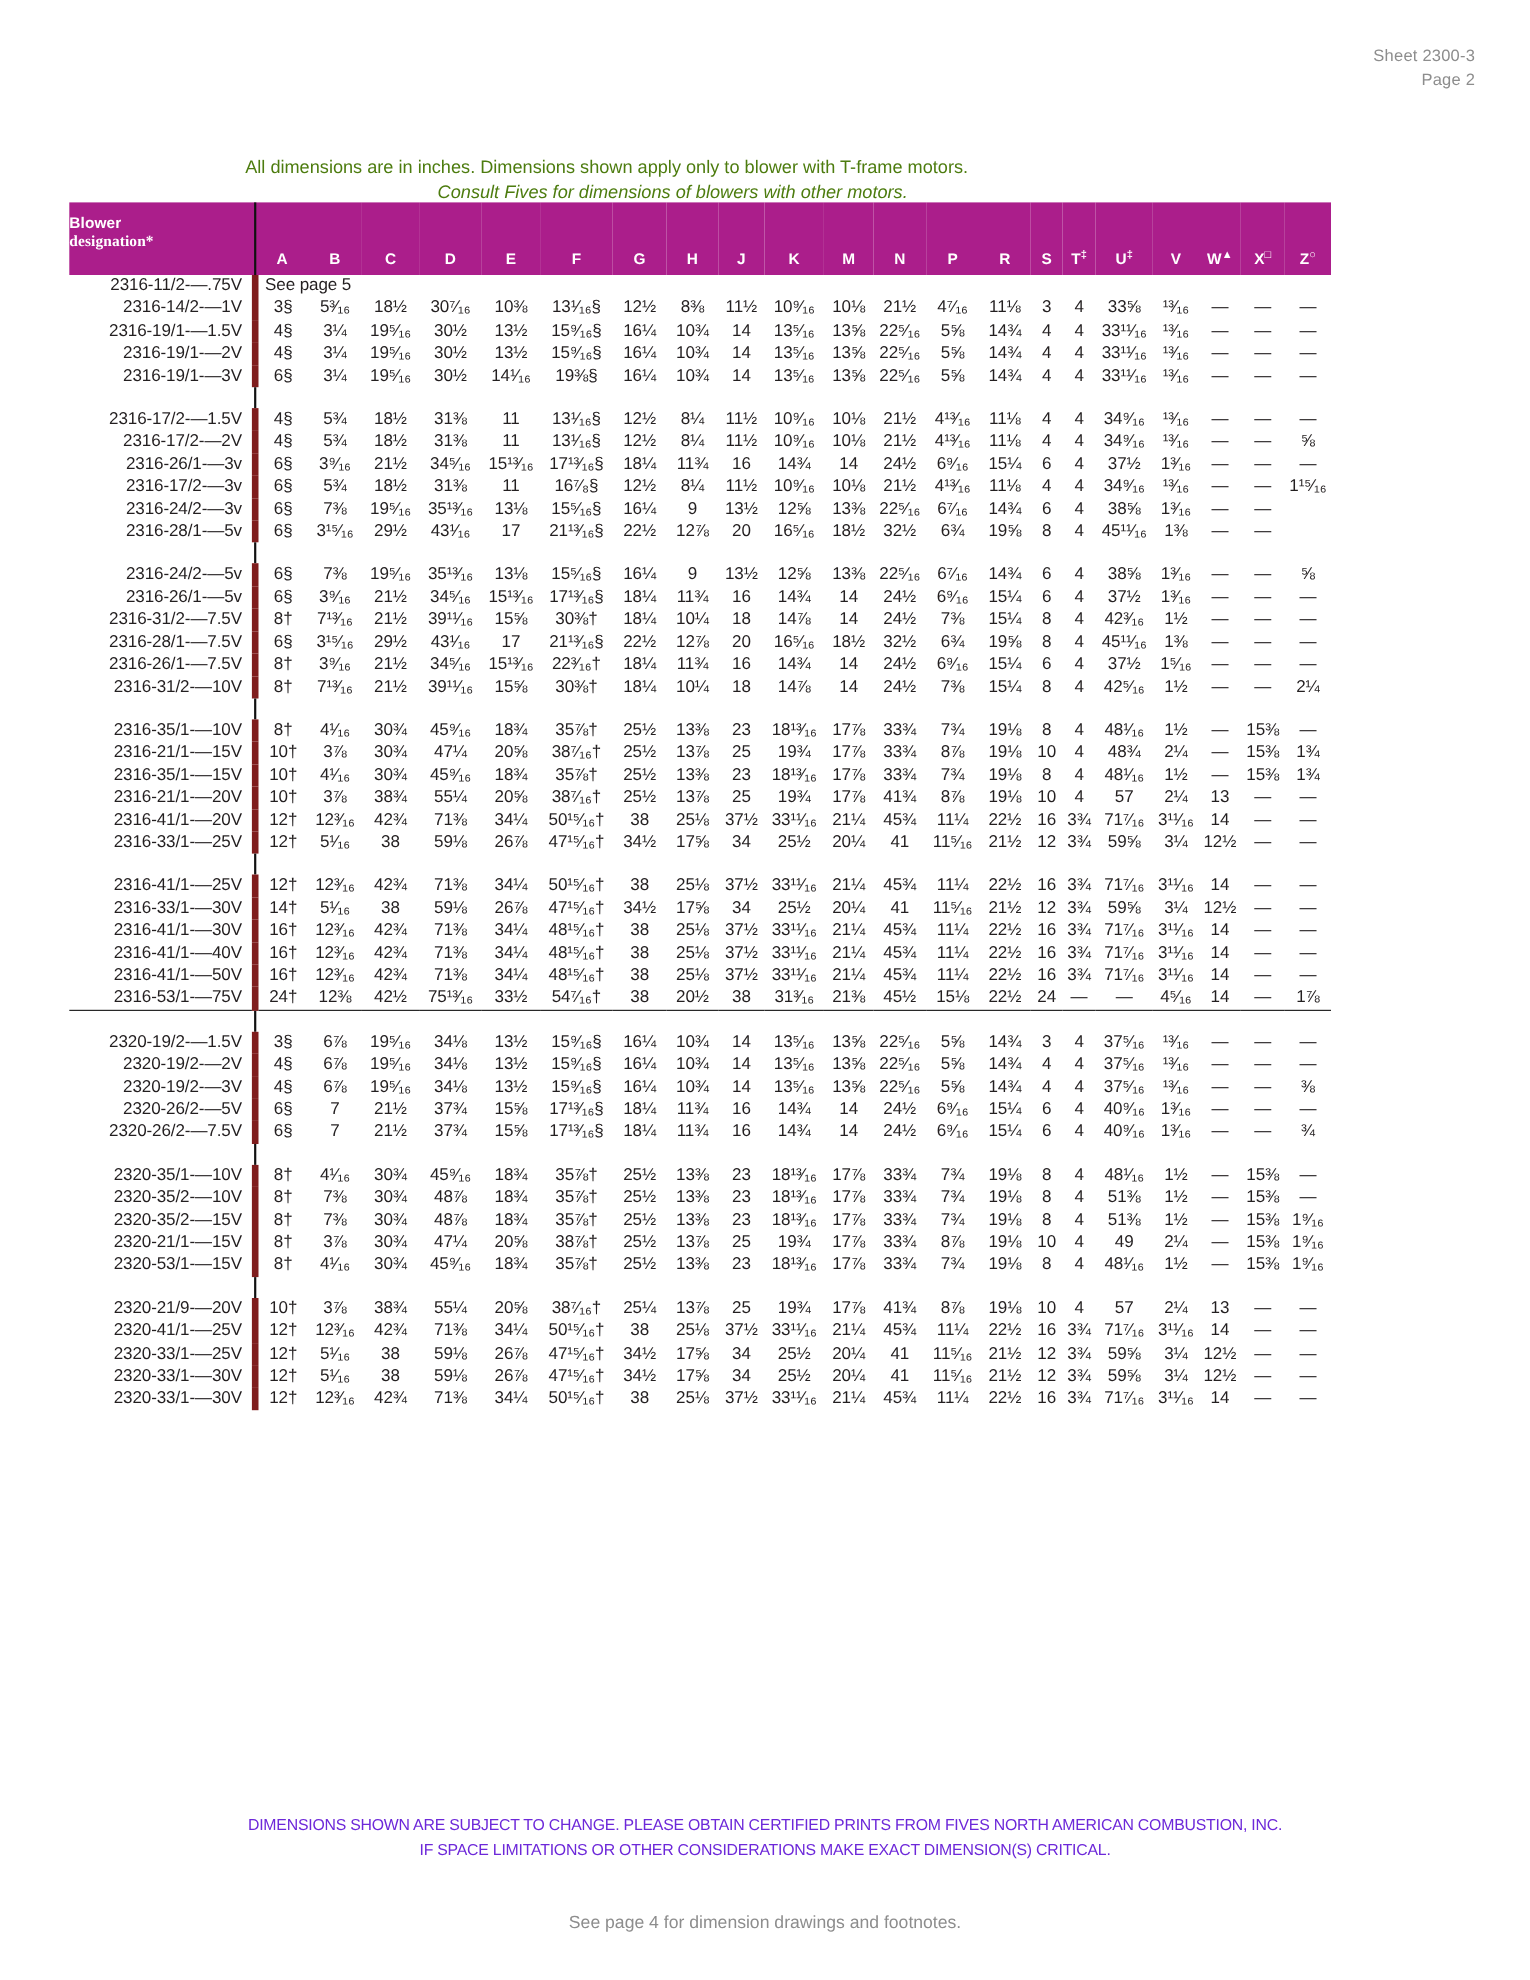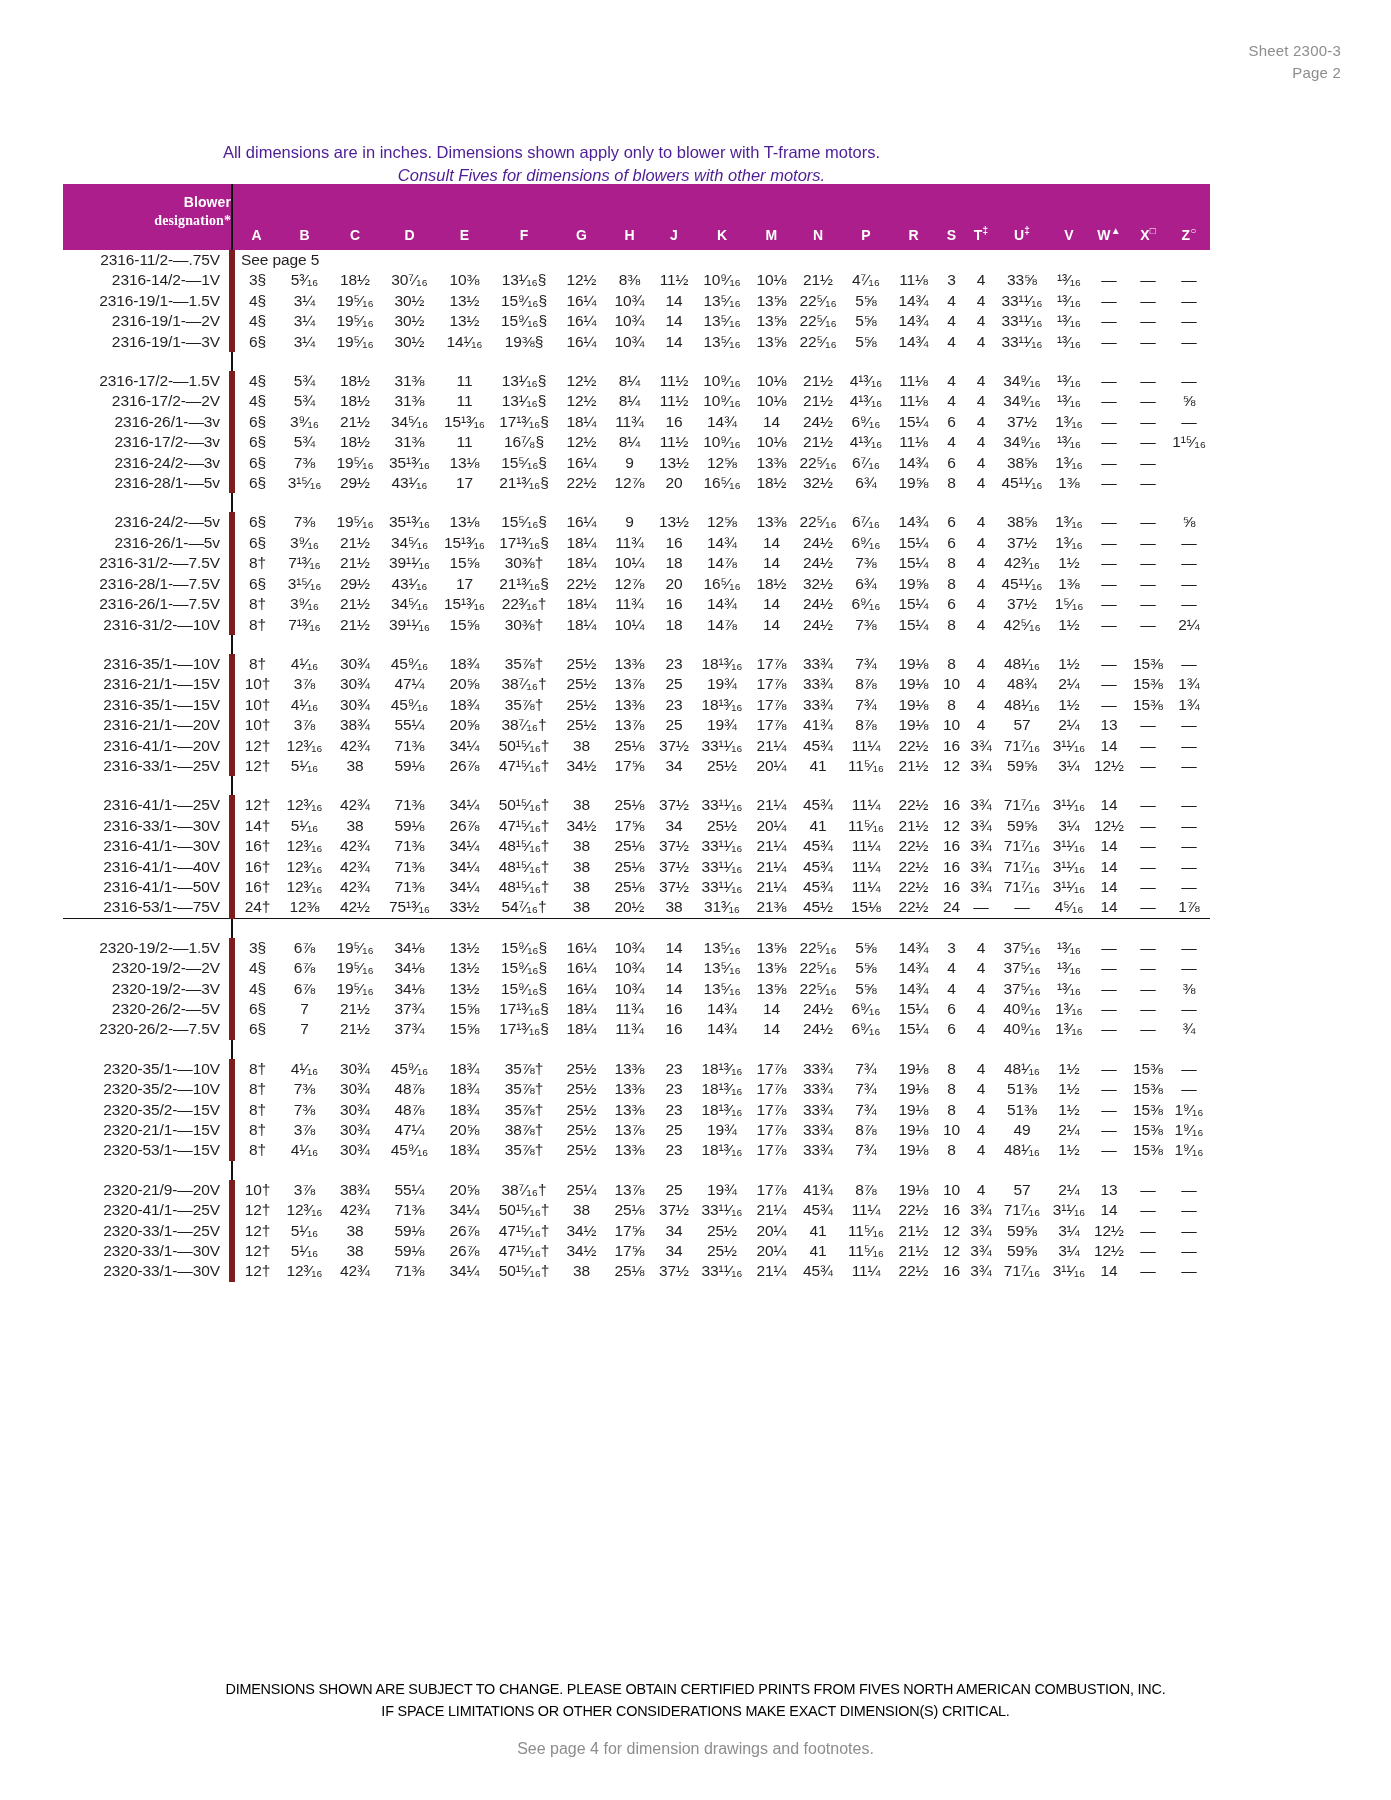--- a/index.html
+++ b/index.html
@@ -28,21 +28,21 @@
     letter-spacing: .2px;
   }
 
   
   .intro-note {
     position: absolute;
     top: 141px;
     left: 0;
     width: 1103px;
     text-align: center;
-    color: #4c1d95;
+    color: #4d7c0f;
     font-size: 16.5px;
     line-height: 1.42;
   }
   .intro-note .line2 { padding-left: 120px; font-style: italic; }
 
   
   .table-wrap {
     position: absolute;
     top: 184px;
     left: 63px;
@@ -65,21 +65,21 @@
     font-size: 14px;
     font-weight: bold;
     padding: 0;
     height: 62px;
     vertical-align: bottom;
     text-align: center;
     letter-spacing: .1px;
   }
   thead th.desig {
     width: 168px;
-    text-align: right;
+    text-align: left;
     vertical-align: middle;
     line-height: 1.3;
     padding-bottom: 4px;
     border-right: 2px solid #111111;
   }
   thead th span.hdr-label { display: block; padding-bottom: 7px; font-family: Liberation Serif, serif; }
   sup.mark {
     font-size: 10px;
     vertical-align: super;
     line-height: 0;
@@ -124,23 +124,22 @@
 
   
   .legal-note {
     position: absolute;
     top: 1650px;
     left: 0;
     width: 1391px;
     text-align: center;
     font-size: 14.4px;
     line-height: 1.5;
-    color: #000000;
+    color: #6d28d9;
     letter-spacing: -0.2px;
-    margin-top: 29px;
   }
   .see-page {
     position: absolute;
     top: 1740px;
     left: 0;
     width: 1391px;
     text-align: center;
     font-size: 16px;
     color: #8d8d8d;
   }

